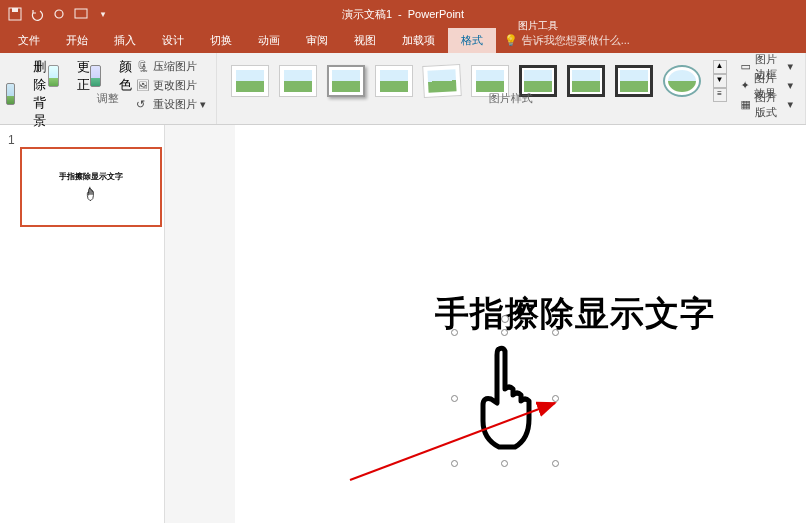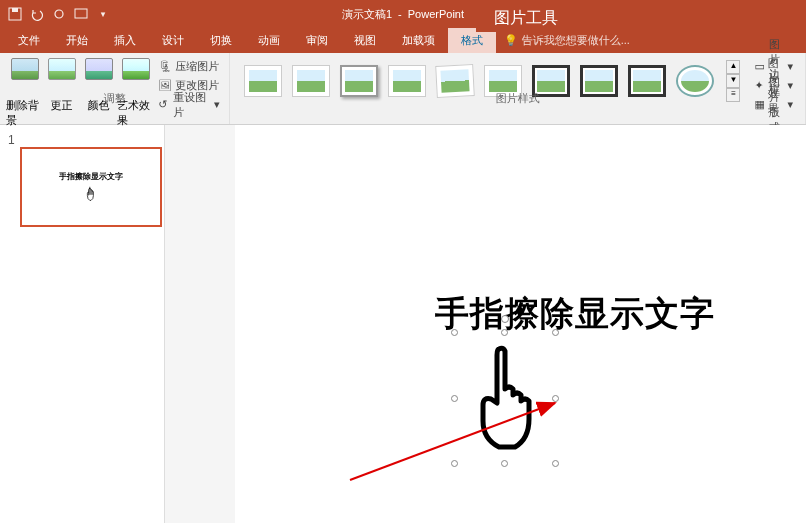--- a/index.html
+++ b/index.html
@@ -1,30 +1,30 @@
 <!DOCTYPE html>
 <html><head>
 <meta charset="utf-8">
 <style>
 *{margin:0;padding:0;box-sizing:border-box;font-family:"Microsoft YaHei",sans-serif}
 body{width:806px;height:523px;background:#fff;overflow:hidden;position:relative}
 .titlebar{height:28px;background:#b7472a;display:flex;align-items:center;color:#fff;font-size:11px;position:relative}
 .qat{display:flex;align-items:center;gap:8px;padding-left:8px}
 .qat-icon{width:14px;height:14px;display:flex;align-items:center;justify-content:center;opacity:.9}
 .title-center{position:absolute;left:50%;transform:translateX(-50%);display:flex;align-items:center;gap:6px}
-.contextual-tab{position:absolute;right:230px;top:4px;height:28px;background:#b7472a;padding:4px 18px;display:flex;align-items:center;color:#fff;font-size:16px}
+.contextual-tab{position:absolute;right:230px;top:12px;height:28px;background:#b7472a;padding:4px 18px;display:flex;align-items:center;color:#fff;font-size:10px}
 .tabs{height:25px;background:#b7472a;display:flex;align-items:stretch;padding-left:5px}
 .tab{padding:0 13px;color:#fff;font-size:11px;display:flex;align-items:center;cursor:pointer}
 .tab.active{background:#f3d4cc;color:#0369a1}
 .tell-me{color:#fff;font-size:11px;opacity:.8;display:flex;align-items:center;padding-left:8px;gap:4px}
 .ribbon{height:72px;background:#f1f1f1;border-bottom:1px solid #d0d0d0;display:flex;position:relative}
 .ribbon-group{display:flex;flex-direction:column;align-items:center;padding:3px 6px;border-right:1px solid #e0e0e0;position:relative}
 .group-label{position:absolute;bottom:18px;font-size:11px;color:#666}
 .group-content{display:flex;align-items:flex-start;height:55px}
-.big-btn{display:flex;flex-direction:column;align-items:center;width:42px;padding-top:2px;font-size:11px;gap:18px;cursor:pointer}
+.big-btn{display:flex;flex-direction:row;align-items:center;width:42px;padding-top:2px;font-size:13px;gap:18px;cursor:pointer}
 .small-btn-col{display:flex;flex-direction:column;gap:2px;padding:2px 4px}
 .small-btn{font-size:11px;color:#444;display:flex;align-items:center;gap:3px;height:17px;cursor:pointer}
 .pic-icon{width:28px;height:22px;background:linear-gradient(#cfe8f5,#a8d4ea);border:1px solid #888;position:relative;border-radius:2px}
 .pic-icon::after{content:"";position:absolute;bottom:0;left:0;right:0;height:8px;background:linear-gradient(#7fb868,#5a9a48)}
 .style-gallery{display:flex;gap:10px;padding:4px 8px;align-items:center}
 .style-item{width:38px;height:32px;background:#fff;border:1px solid #ccc;display:flex;align-items:center;justify-content:center;cursor:pointer}
 .style-item .inner-pic{width:28px;height:22px;background:linear-gradient(#d8effc 50%,#7fb868 50%)}
 .style-item.dark{border:3px solid #333}
 .style-item.oval{border-radius:50%;border:2px solid #7aa}
 .format-col{display:flex;flex-direction:column;gap:2px;padding:2px 6px;font-size:11px;color:#444}
@@ -108,24 +108,20 @@
         <span>删除背景</span>
       </div>
       <div class="big-btn">
         <div class="pic-icon" style="filter:brightness(1.1)"></div>
         <span>更正</span>
       </div>
       <div class="big-btn">
         <div class="pic-icon" style="filter:hue-rotate(40deg)"></div>
         <span>颜色</span>
       </div>
-      <div class="big-btn">
-        <div class="pic-icon" style="filter:contrast(1.3)"></div>
-        <span>艺术效果</span>
-      </div>
       <div class="small-btn-col">
         <div class="small-btn">
             <span class="mini-icon">🗜</span>
             <span>压缩图片</span>
           </div>
         <div class="small-btn">
             <span class="mini-icon">🖼</span>
             <span>更改图片</span>
           </div>
         <div class="small-btn"><span class="mini-icon">↺</span><span>重设图片</span> ▾</div>

